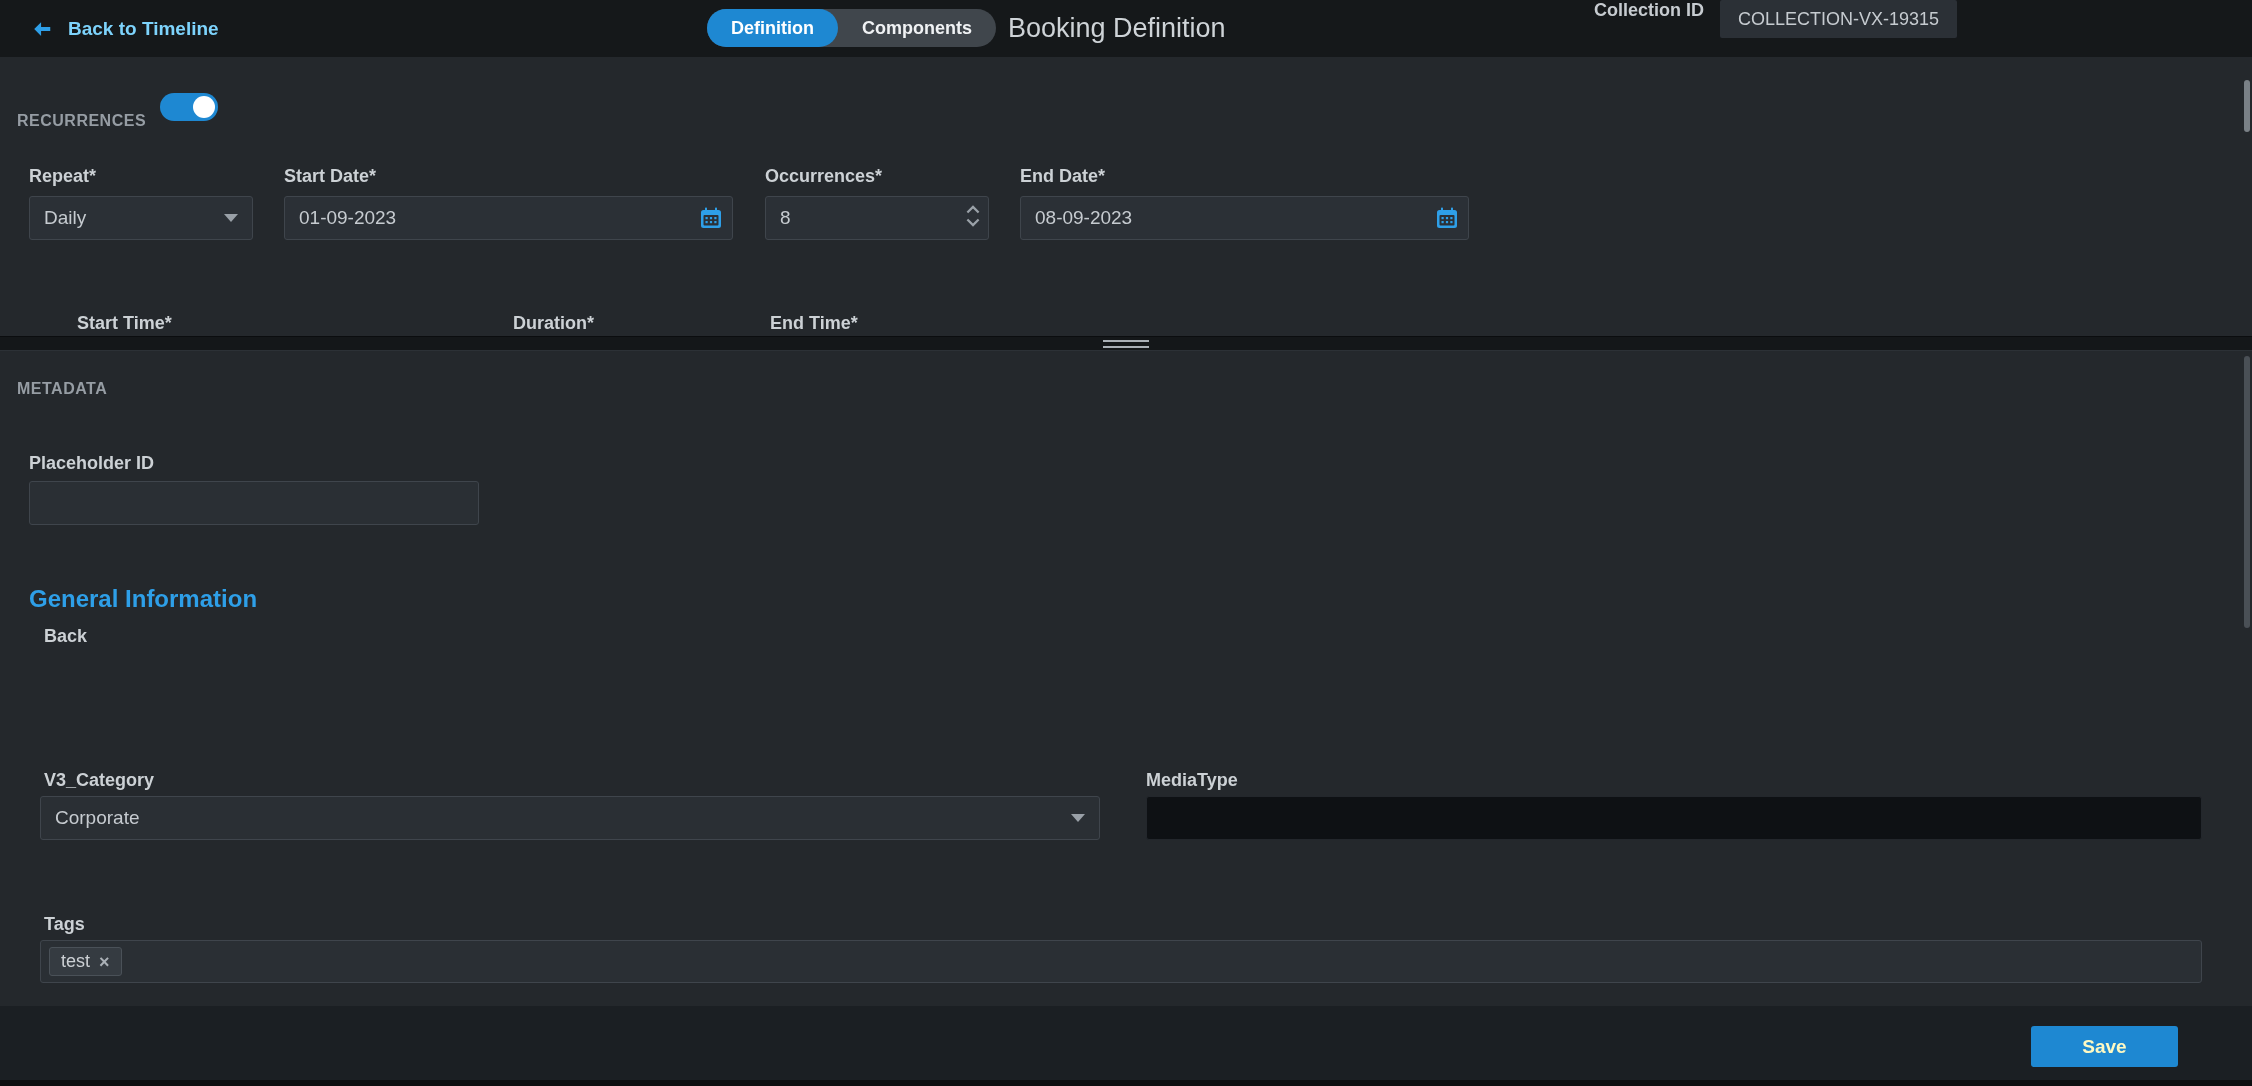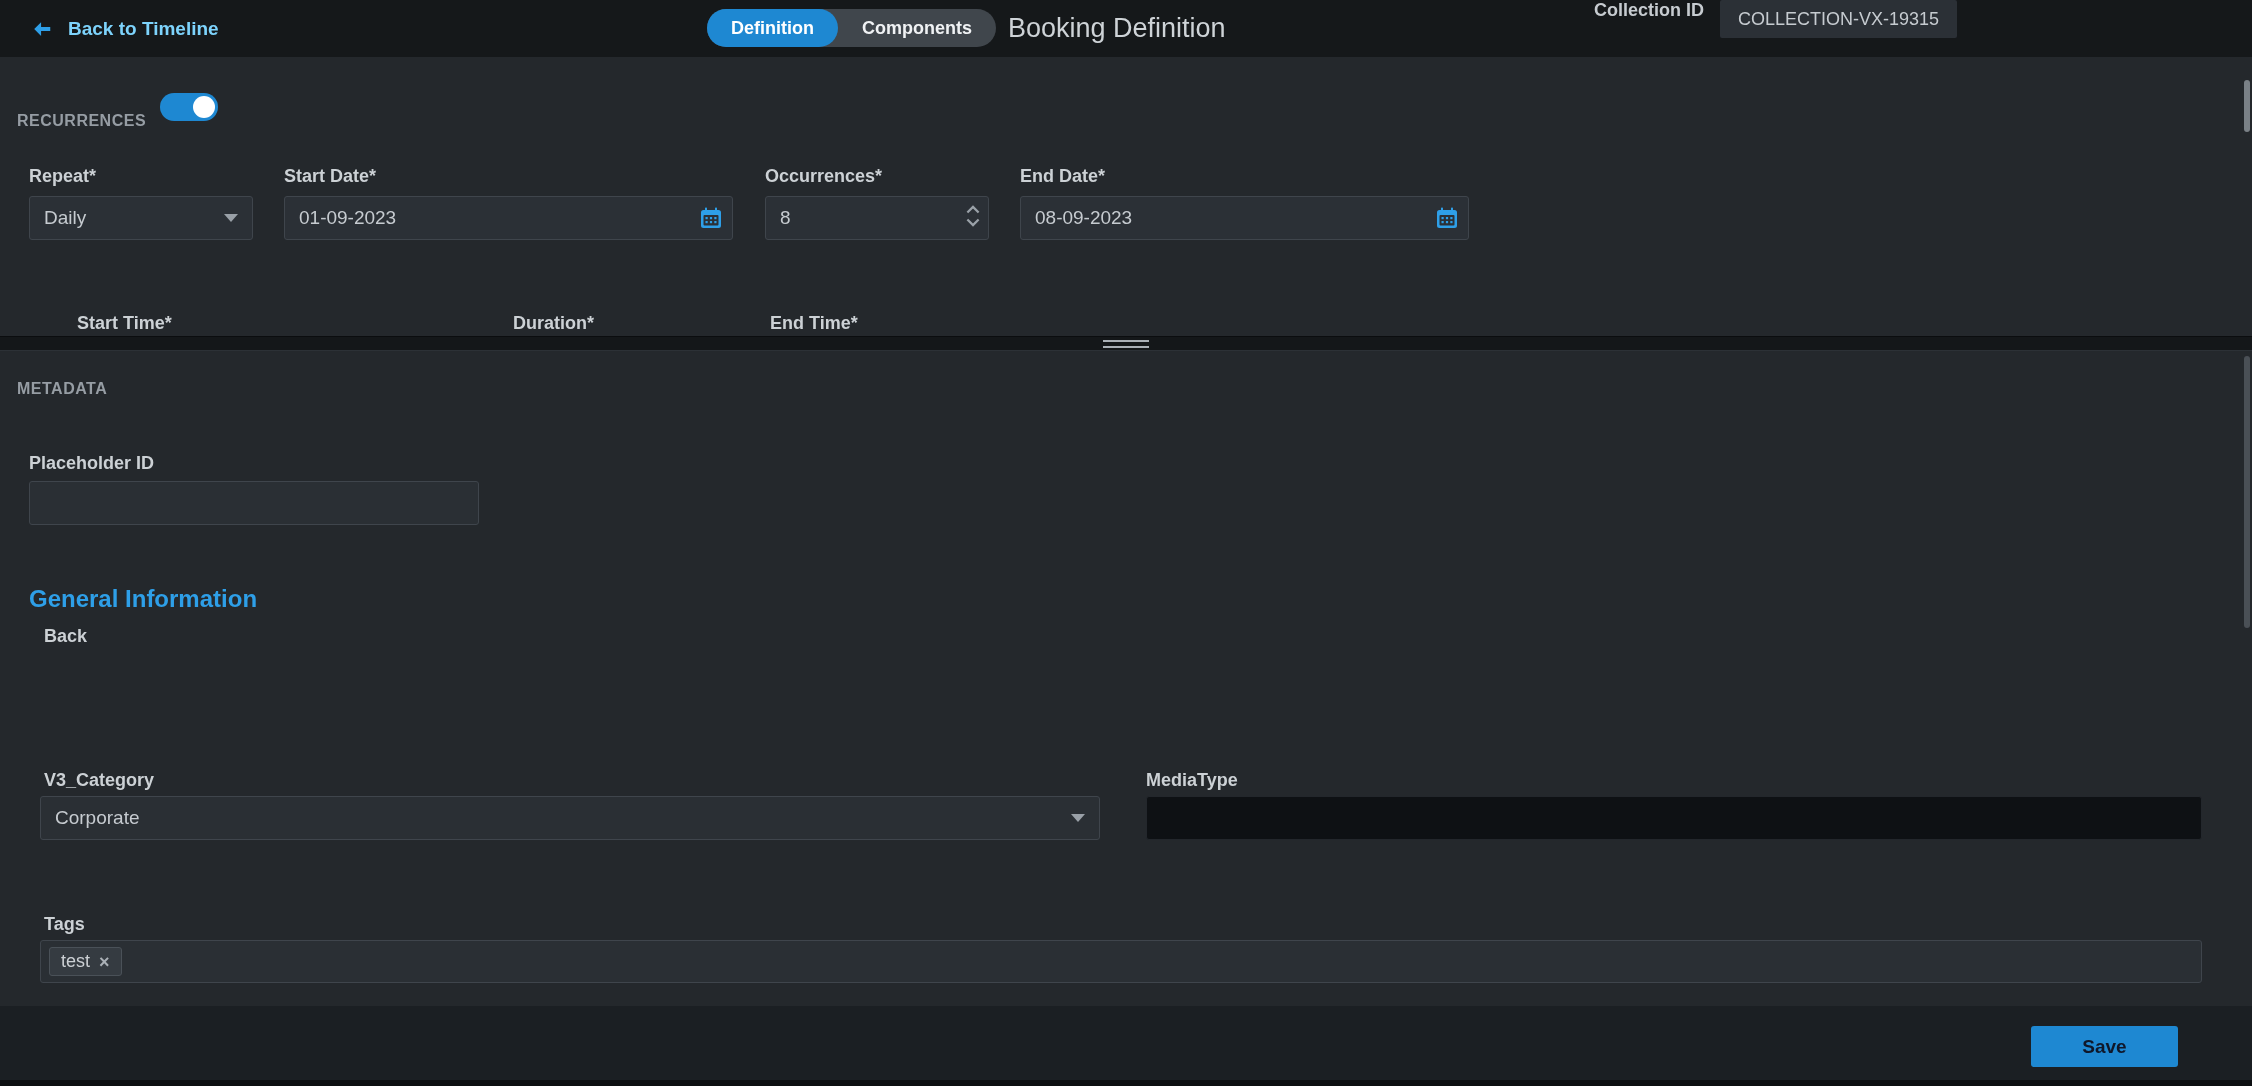--- a/index.html
+++ b/index.html
@@ -82,21 +82,21 @@
   .splitter-handle {
     position:absolute; left:50%; top:3px; transform:translateX(-50%);
     width:46px; height:8px; border-top:2px solid #aab0b6; border-bottom:2px solid #aab0b6;
   }
 
   
   .bottombar { position:absolute; top:1006px; left:0; width:100%; height:74px; background:#1b1f23; }
   .bottom-edge { position:absolute; top:1080px; left:0; width:100%; height:6px; background:#0d0f11; }
   .save-button {
     position:absolute; left:2031px; top:20px; width:147px; height:41px; background:#1e88d2;
-    border:none; border-radius:3px; color:#0f172a; font-size:19px; font-weight:700; font-family:inherit; cursor:pointer;
+    border:none; border-radius:3px; color:#fef9c3; font-size:19px; font-weight:700; font-family:inherit; cursor:pointer;
   }
 
   
   .scroll-thumb-top { position:absolute; right:2px; top:80px; width:6px; height:52px; background:#7a8187; border-radius:3px; cursor:pointer; }
   .scroll-thumb-bottom { position:absolute; right:2px; top:356px; width:6px; height:272px; background:#4a5056; border-radius:3px; cursor:pointer; }
 </style>
 </head>
 <body>
 
 <div class="topbar">

